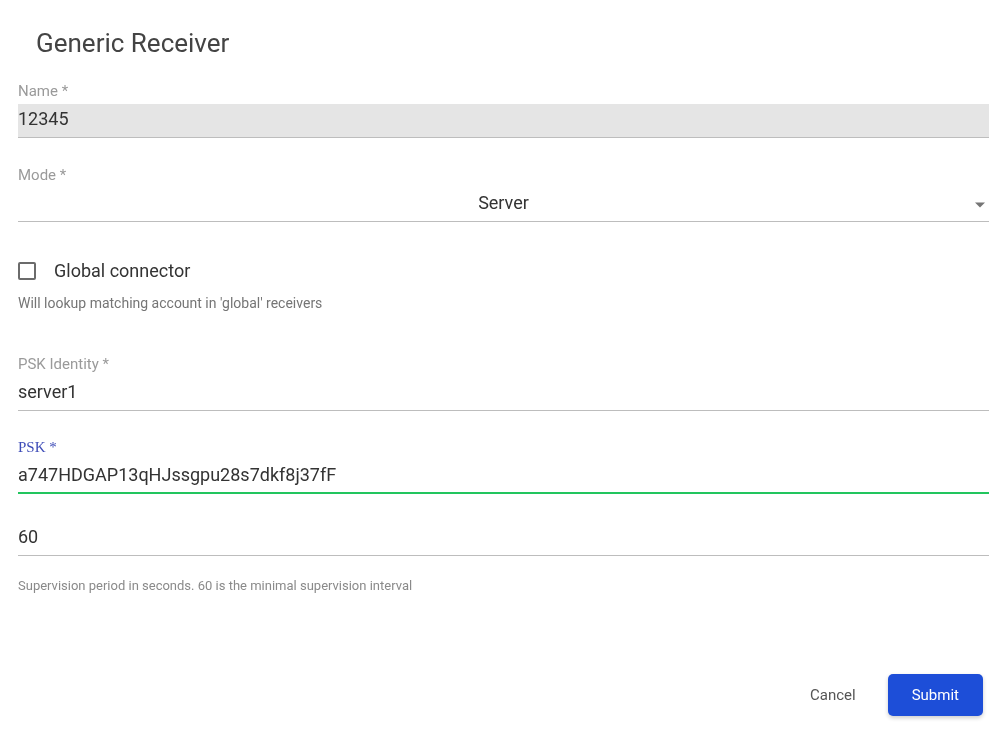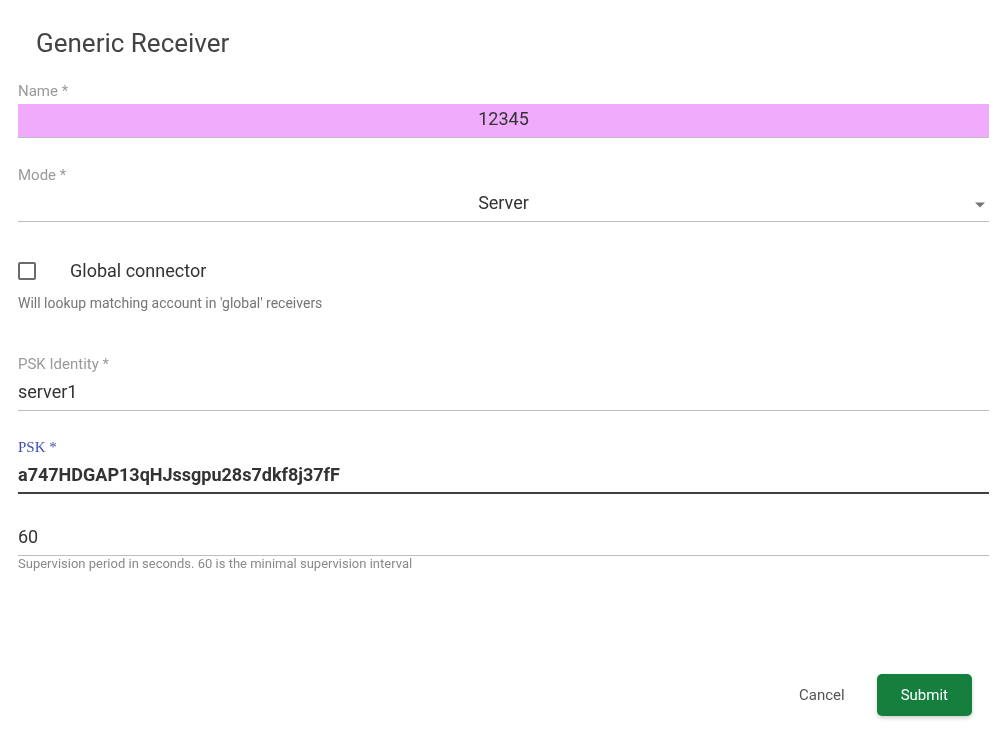--- a/index.html
+++ b/index.html
@@ -43,27 +43,25 @@
       border: none;
       border-bottom: 1px solid #bdbdbd;
       font-size: 18px;
       padding: 4px 0 8px 0;
       background: transparent;
       color: #333;
       outline: none;
       font-family: inherit;
     }
     .form-input.highlighted {
-      background: #f0abfc;
-      text-align: center;
+      background: #e5e5e5;
     }
     .form-input.focused {
-      border-bottom: 2px solid #404040;
+      border-bottom: 2px solid #22c55e;
       padding-bottom: 7px;
-      font-weight: bold;
     }
     .select-wrapper {
       position: relative;
       border-bottom: 1px solid #bdbdbd;
       text-align: center;
     }
     .select-value {
       font-size: 18px;
       color: #333;
       padding: 4px 0 8px 0;
@@ -80,21 +78,21 @@
       border-right: 5px solid transparent;
       border-top: 5px solid #757575;
     }
     .checkbox-group {
       margin-top: 38px;
       margin-bottom: 8px;
     }
     .checkbox-row {
       display: flex;
       align-items: center;
-      gap: 34px;
+      gap: 18px;
     }
     .checkbox-box {
       width: 18px;
       height: 18px;
       border: 2px solid #6b6b6b;
       border-radius: 2px;
       cursor: pointer;
       flex-shrink: 0;
     }
     .checkbox-label {
@@ -102,44 +100,44 @@
       color: #333;
     }
     .checkbox-helper {
       font-size: 14px;
       color: #757575;
       margin-top: 14px;
     }
     .helper-text {
       font-size: 13px;
       color: #8a8a8a;
-      margin-top: 0;
+      margin-top: 22px;
     }
     .spacer {
       height: 36px;
     }
     .button-row {
       position: absolute;
       bottom: 18px;
-      right: 35px;
+      right: 24px;
       display: flex;
       align-items: center;
       gap: 24px;
     }
     .btn-cancel {
       background: transparent;
       border: none;
       color: #555;
       font-size: 15px;
       cursor: pointer;
       padding: 10px 8px;
       font-family: inherit;
     }
     .btn-submit {
-      background: #15803d;
+      background: #1d4ed8;
       color: #fff;
       border: none;
       font-size: 15px;
       padding: 12px 24px;
       border-radius: 5px;
       cursor: pointer;
       font-family: inherit;
       box-shadow: 0 2px 4px rgba(0,0,0,0.2);
     }
   </style>

